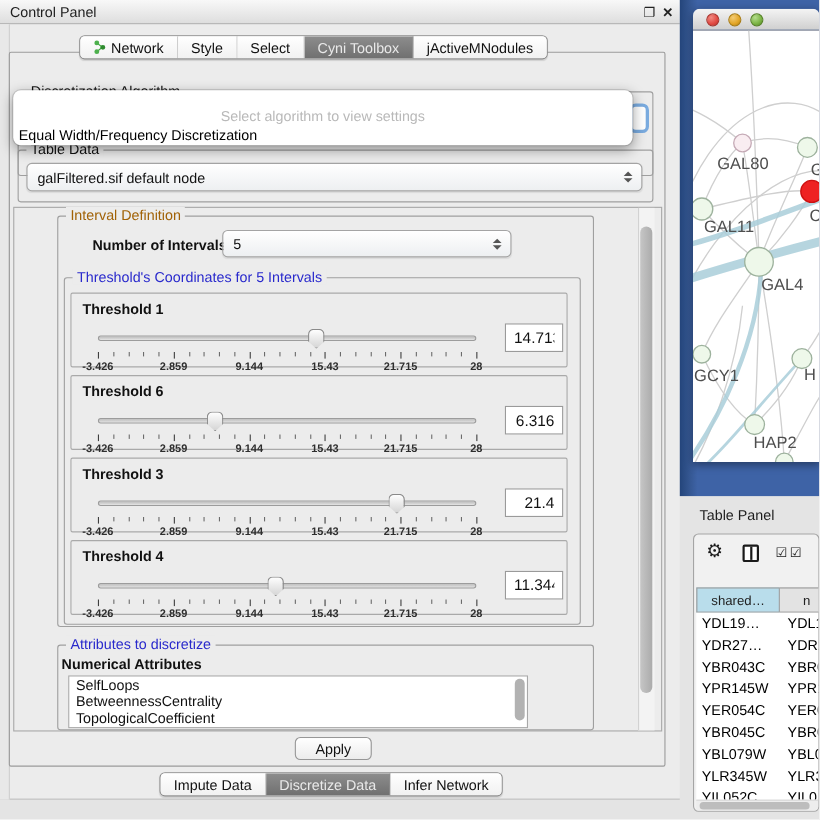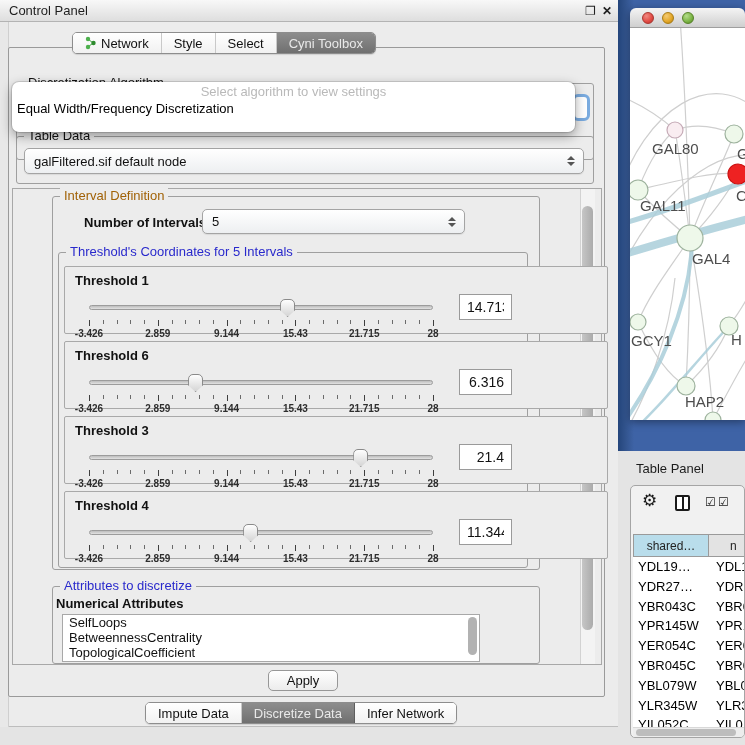--- a/index.html
+++ b/index.html
@@ -45,37 +45,37 @@
            box-shadow:0 1px 1px rgba(0,0,0,.08); }
   .combo .arrows { position:absolute; right:8px; top:50%; transform:translateY(-50%);
                    display:flex; flex-direction:column; gap:2px; }
   .combo .arrows i { display:block; width:0; height:0; border-left:4px solid transparent;
                      border-right:4px solid transparent; }
   .combo .arrows i.up   { border-bottom:4px solid #555; }
   .combo .arrows i.down { border-top:4px solid #555; }
 
   
   .popup { position:absolute; left:12px; top:82px; width:563px; height:50px; background:#fff;
-           border-radius:7px; z-index:50; padding-top:2px;
+           border-radius:7px; z-index:50; padding-top:16px;
            box-shadow:0 4px 12px rgba(0,0,0,.38), 0 0 0 1px rgba(0,0,0,.12); }
   .popup-hint { text-align:center; font-size:13px; color:#b9b9b9; height:17px; }
   .popup-opt  { font-size:13px; color:#000; padding:0 5px; height:15px; line-height:15px; }
   .popup-opt.bold { font-weight:bold; }
   .focus-frag { position:absolute; left:572px; top:94px; width:18px; height:27px;
                 background:#fff; border:3px solid #7aabdf; border-radius:6px; z-index:10; }
 
   
   .scrollpane { position:absolute; left:12px; top:188px; width:590px; height:477px;
                 border:1px solid #a8a8a8; background:#ececec; }
   .vsb-track { position:absolute; left:580px; top:189px; width:15px; height:475px;
                background:#f3f3f3; border-left:1px solid #d2d2d2; }
   .vsb-thumb { position:absolute; left:582px; top:206px; width:11px; height:424px;
                background:linear-gradient(90deg,#c6c6c6,#ababab); border-radius:6px; }
 
-  .thr-box { position:absolute; left:64px; width:544px; height:68px;
+  .thr-box { position:absolute; left:64px; width:452px; height:68px;
              border:1px solid #a9a9a9; border-radius:2px; background:#ececec; }
   .thr-label { position:absolute; left:10px; top:6px; font-size:13px; font-weight:bold; color:#111; }
   .slider { position:absolute; left:24px; top:32px; width:344px; height:32px; }
   .track { position:absolute; left:0; top:6px; width:344px; height:5px;
            background:linear-gradient(#bdbdbd,#e2e2e2); border:1px solid #9c9c9c; border-radius:3px; }
   .thumb { position:absolute; top:0; width:15px; height:18px;
            background:linear-gradient(#fefefe,#d5d5d5); border:1px solid #8a8a8a;
            border-radius:5px 5px 3px 3px;
            clip-path:polygon(0 0,100% 0,100% 62%,50% 100%,0 62%); }
   .tick { position:absolute; top:21px; width:1px; height:4px; background:#6b6b6b; }
@@ -155,20 +155,23 @@
           <span>Network</span>
         </div>
         <div class="seg">
           <span>Style</span>
         </div>
         <div class="seg">
           <span>Select</span>
         </div>
         <div class="seg sel">
           <span>Cyni Toolbox</span>
+        </div>
+        <div class="seg">
+          <span>jActiveMNodules</span>
         </div>
       </div>
 
     <div class="group" style="left:16px; top:83px; width:578px; height:77px;">
       <span class="gtitle">Discretization Algorithm</span>
     </div>
     <div class="focus-frag"></div>
 
     <div class="popup">
       <div class="popup-hint">Select algorithm to view settings</div>

